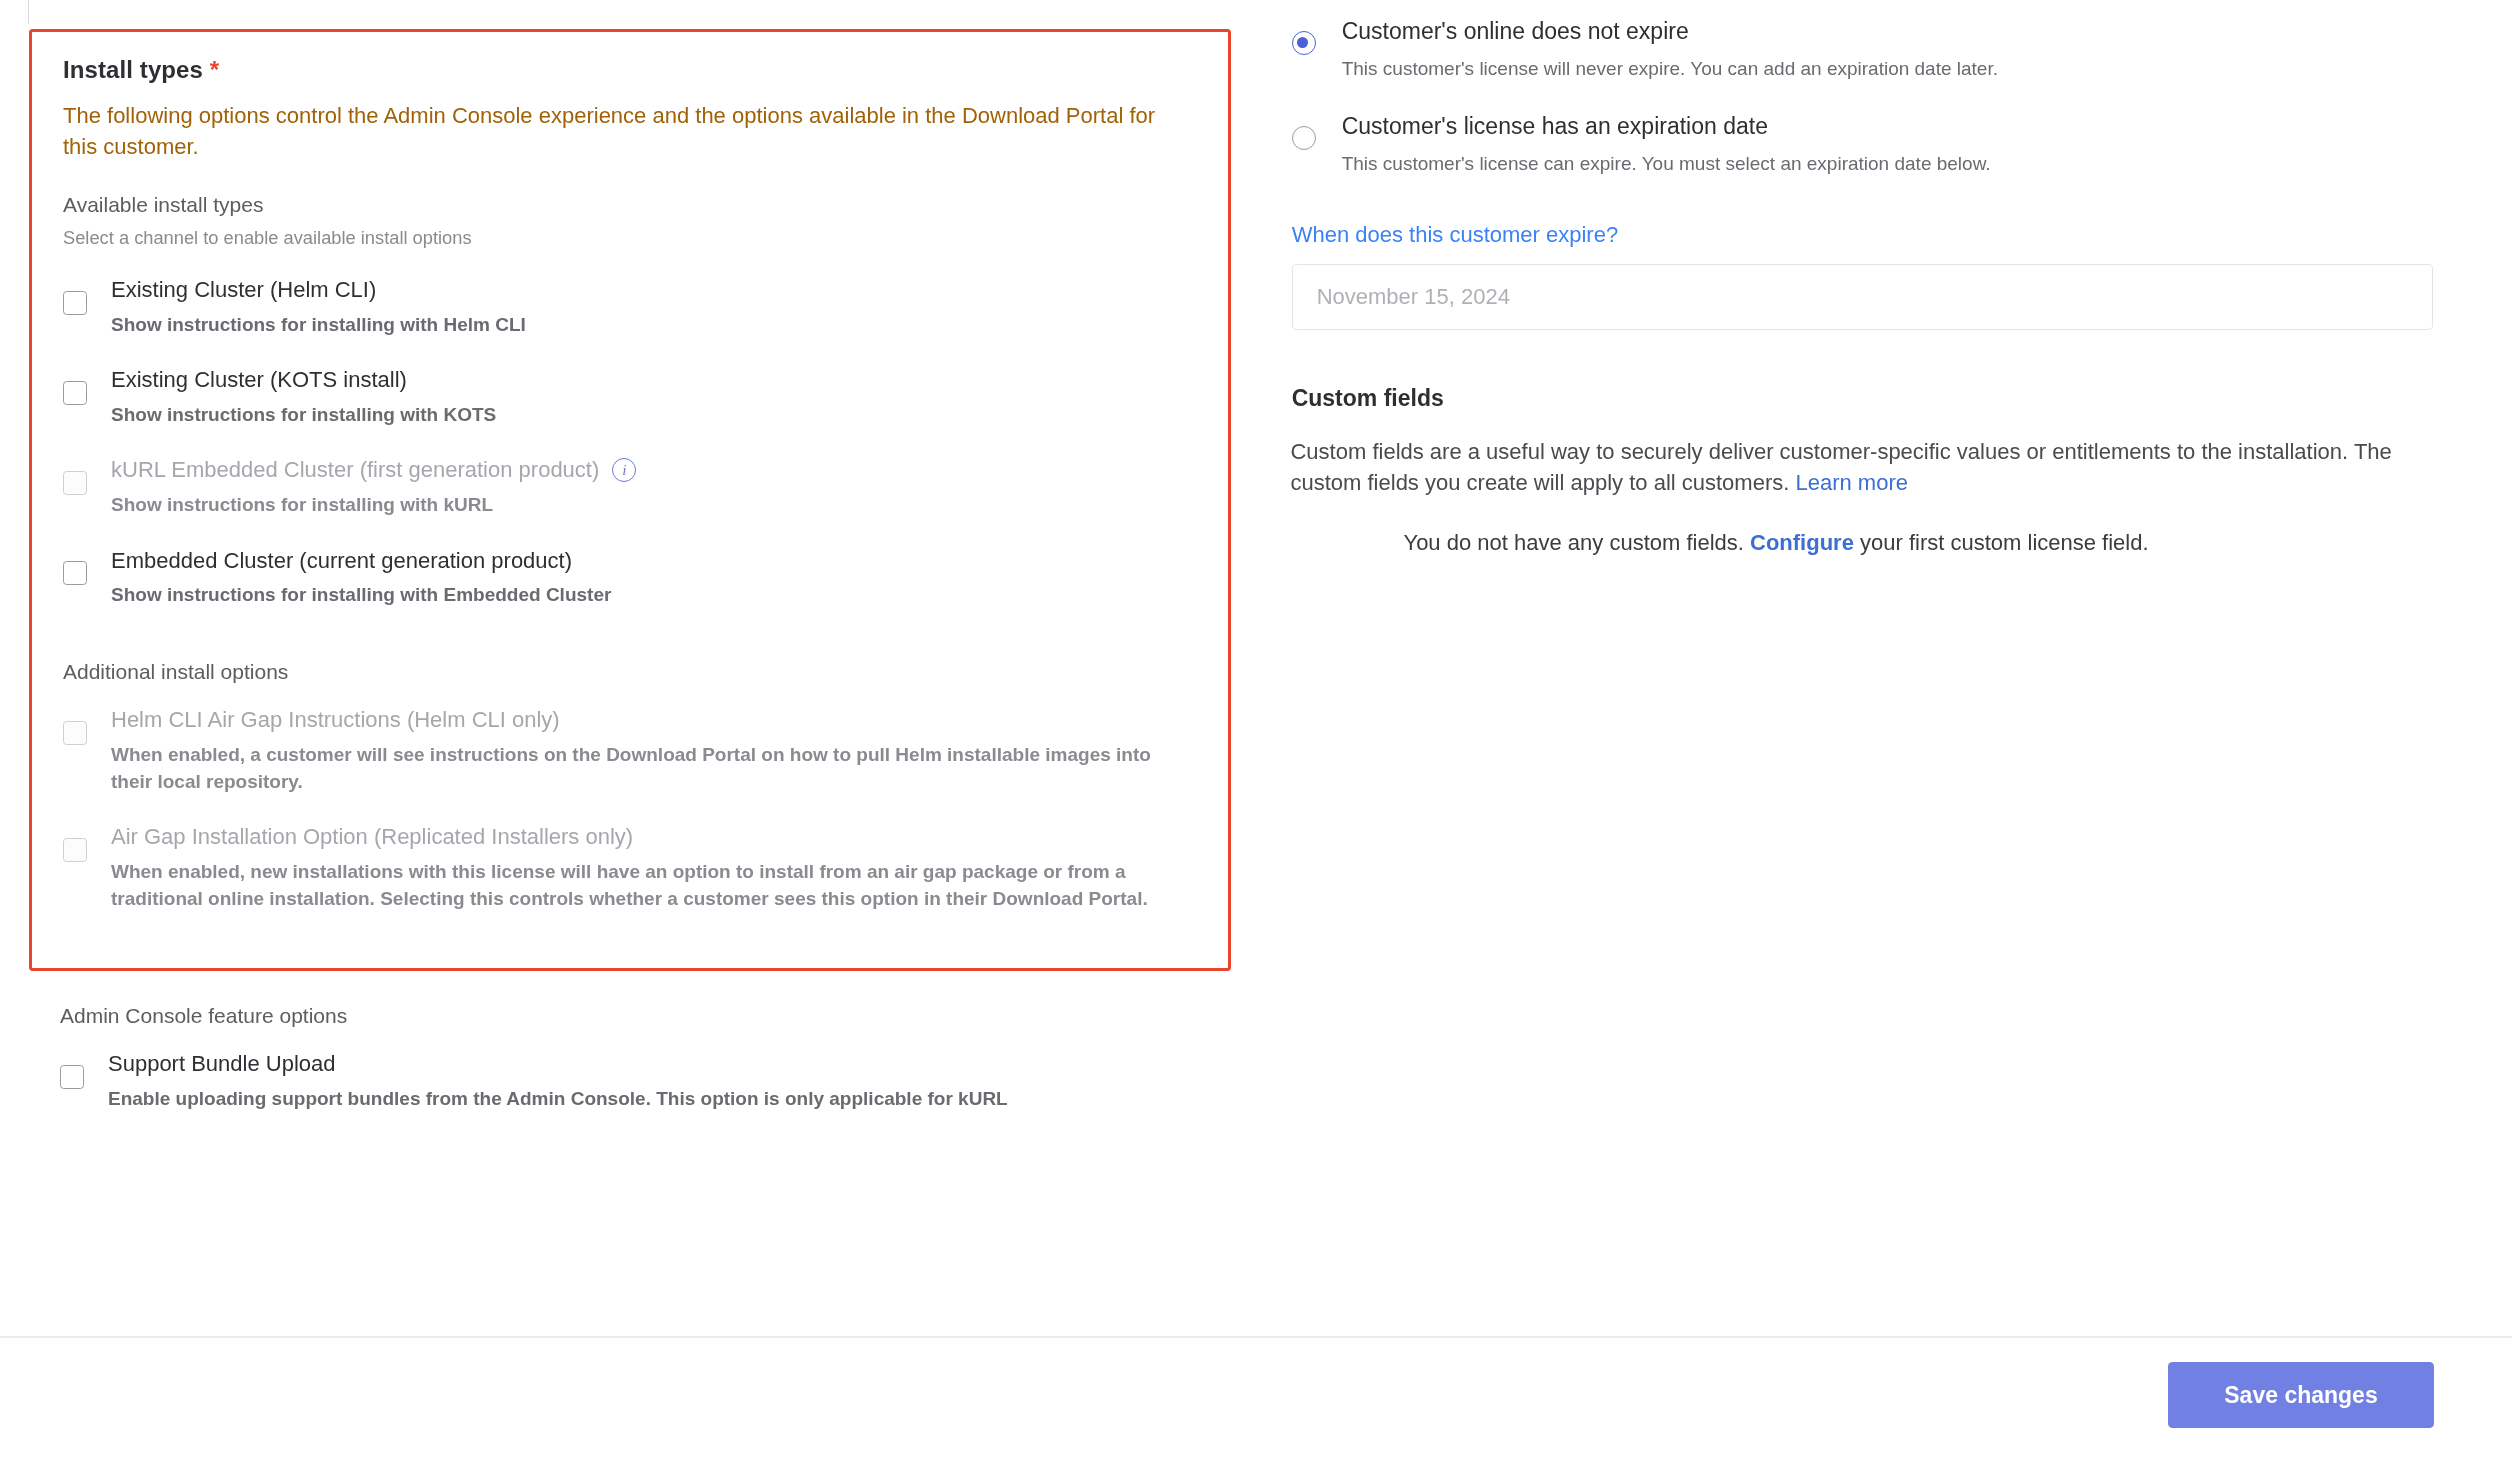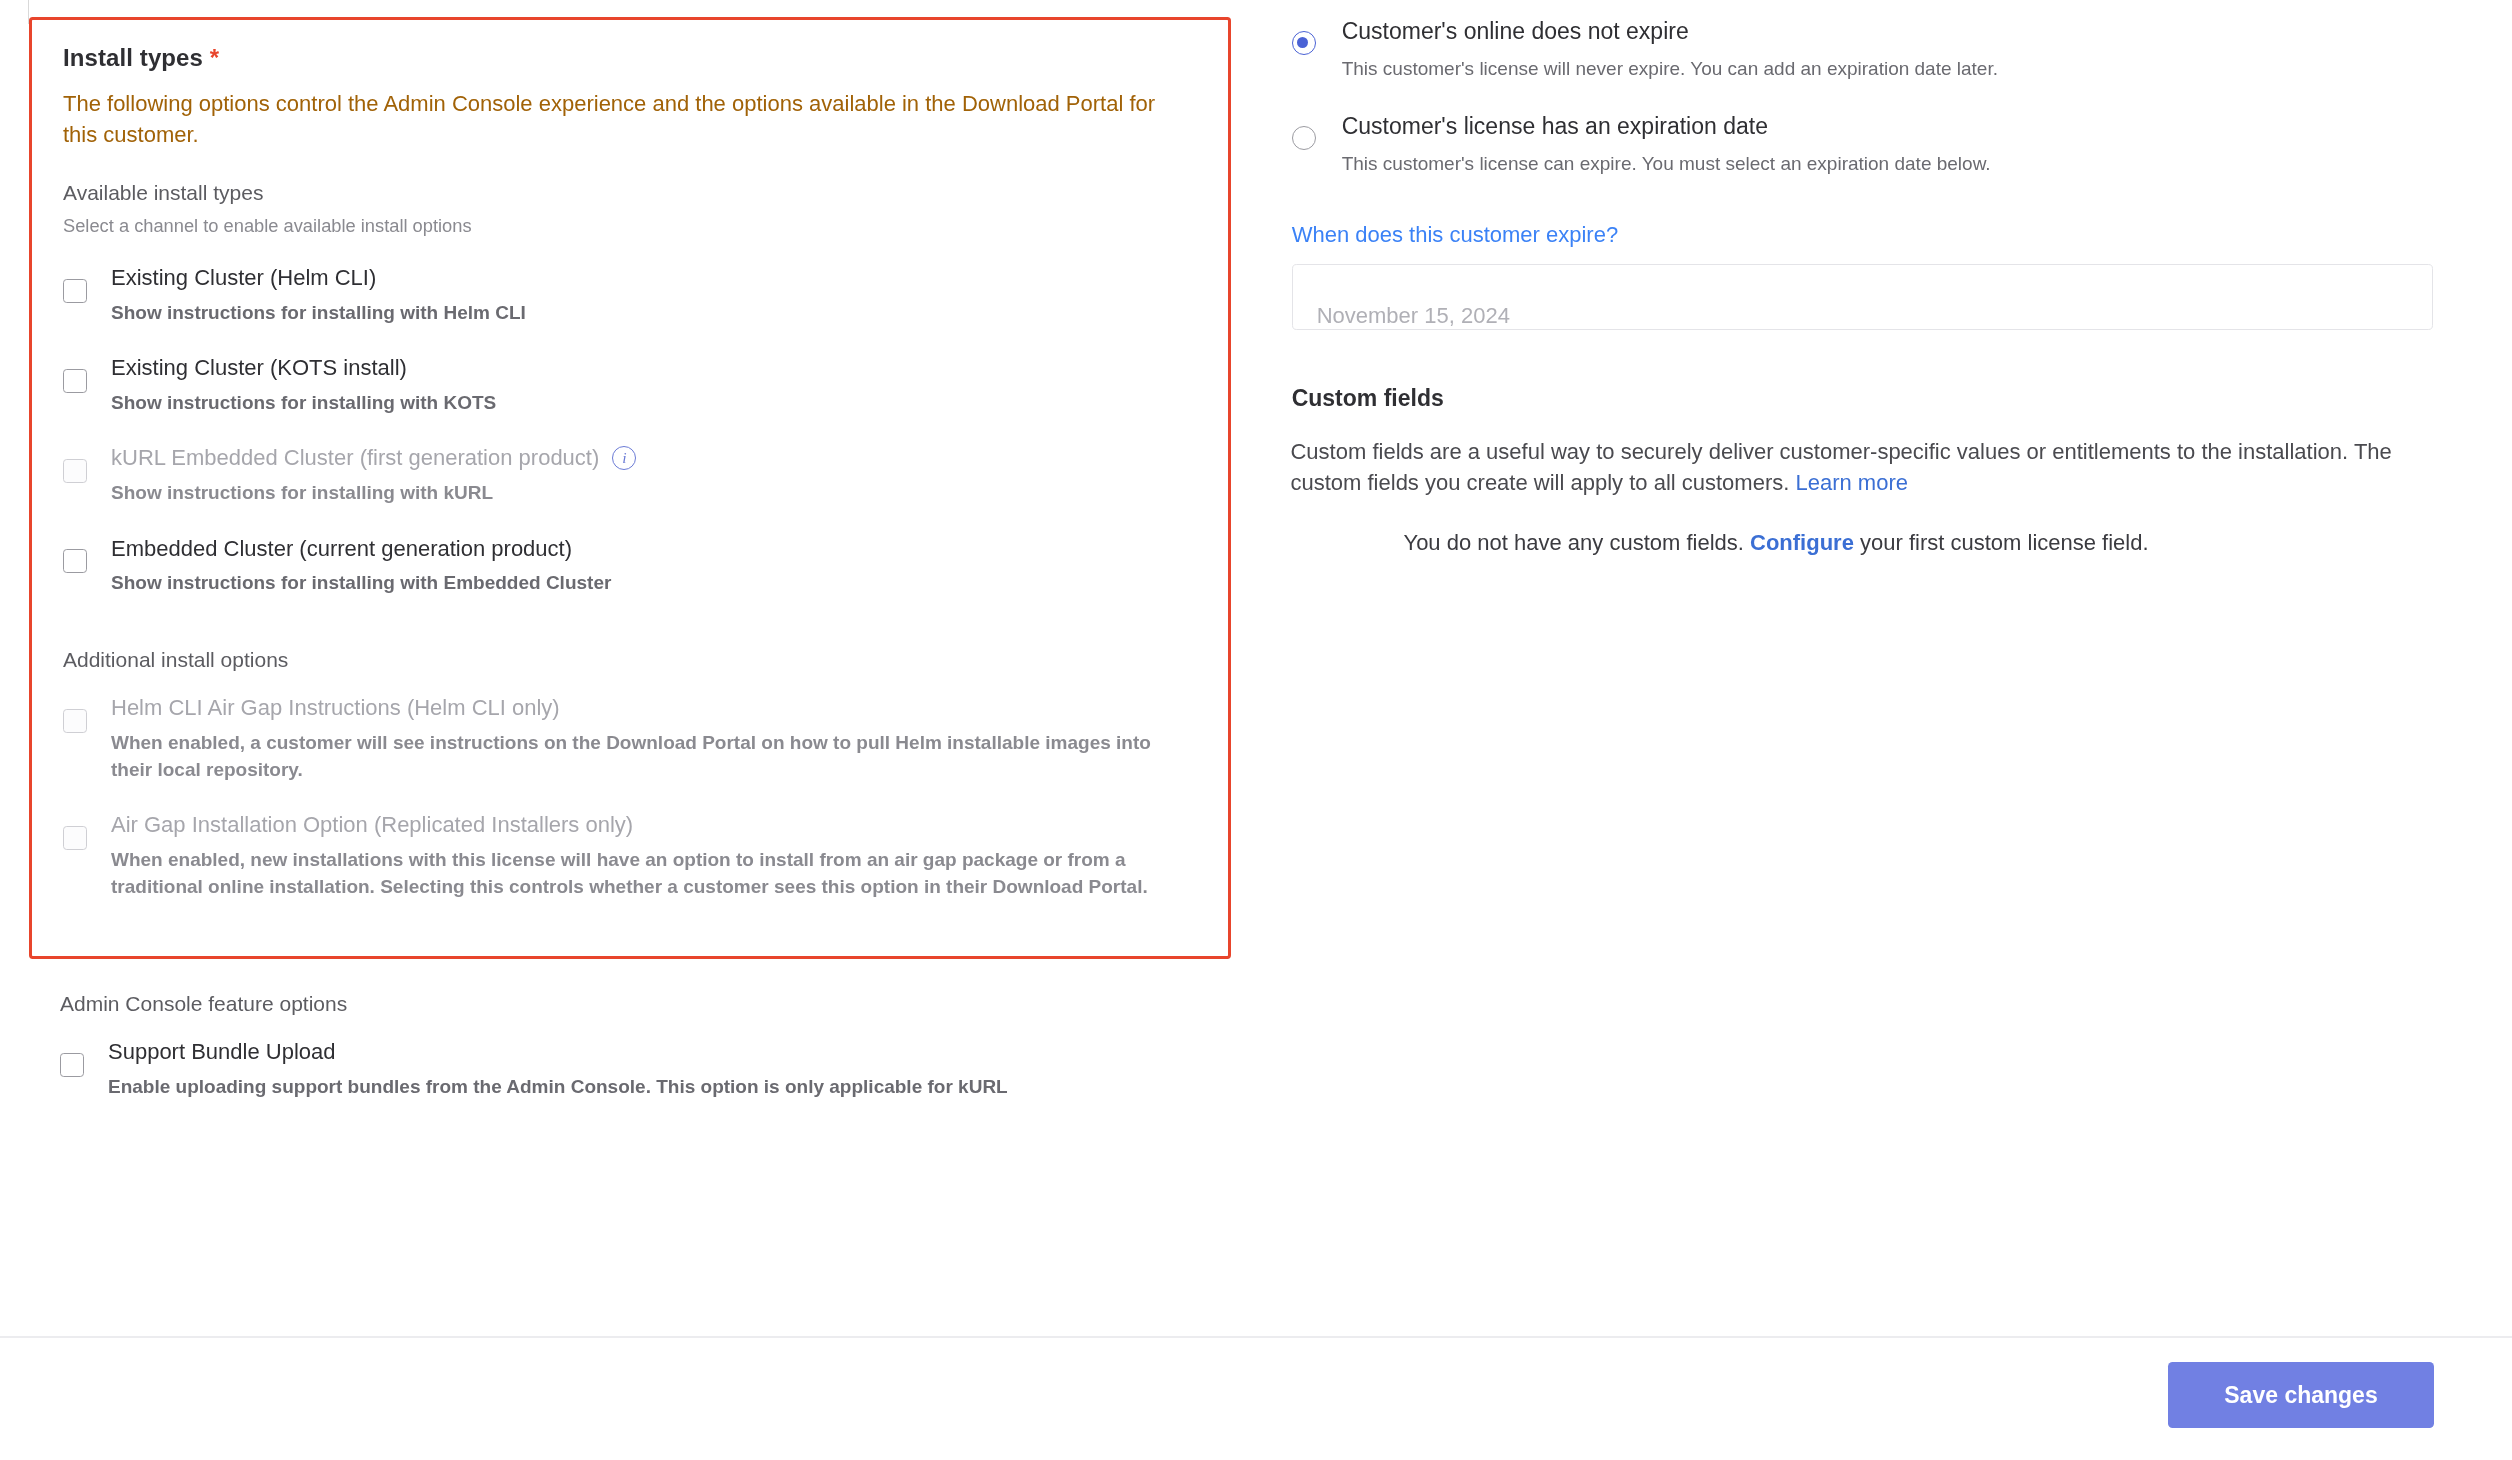--- a/index.html
+++ b/index.html
@@ -22,21 +22,21 @@
   .columns {
     display: flex;
     align-items: flex-start;
     padding: 0;
     height: 1338px;
     overflow: hidden;
   }
   .left-col {
     width: 1283px;
     position: relative;
-    padding-top: 0px;
+    padding-top: 12px;
   }
   .right-col {
     width: 1230px;
     position: relative;
     padding-top: 18.3px;
   }
 
   
   .top-rule {
     position: absolute;
@@ -199,21 +199,21 @@
     margin: 44px 0 16.5px 9.2px;
   }
   .date-input {
     margin-left: 9.2px;
     width: 1141px;
     height: 66px;
     border: 1.8px solid #e4e4e8;
     border-radius: 4.6px;
     background: #fff;
     display: flex;
-    align-items: flex-end;
+    align-items: center;
     padding: 0 24px;
     font-size: 22px;
     color: #b0b0b6;
   }
 
   .cf-title {
     font-size: 23px;
     font-weight: 600;
     color: #2f2f33;
     margin: 55px 0 24px 9.2px;

